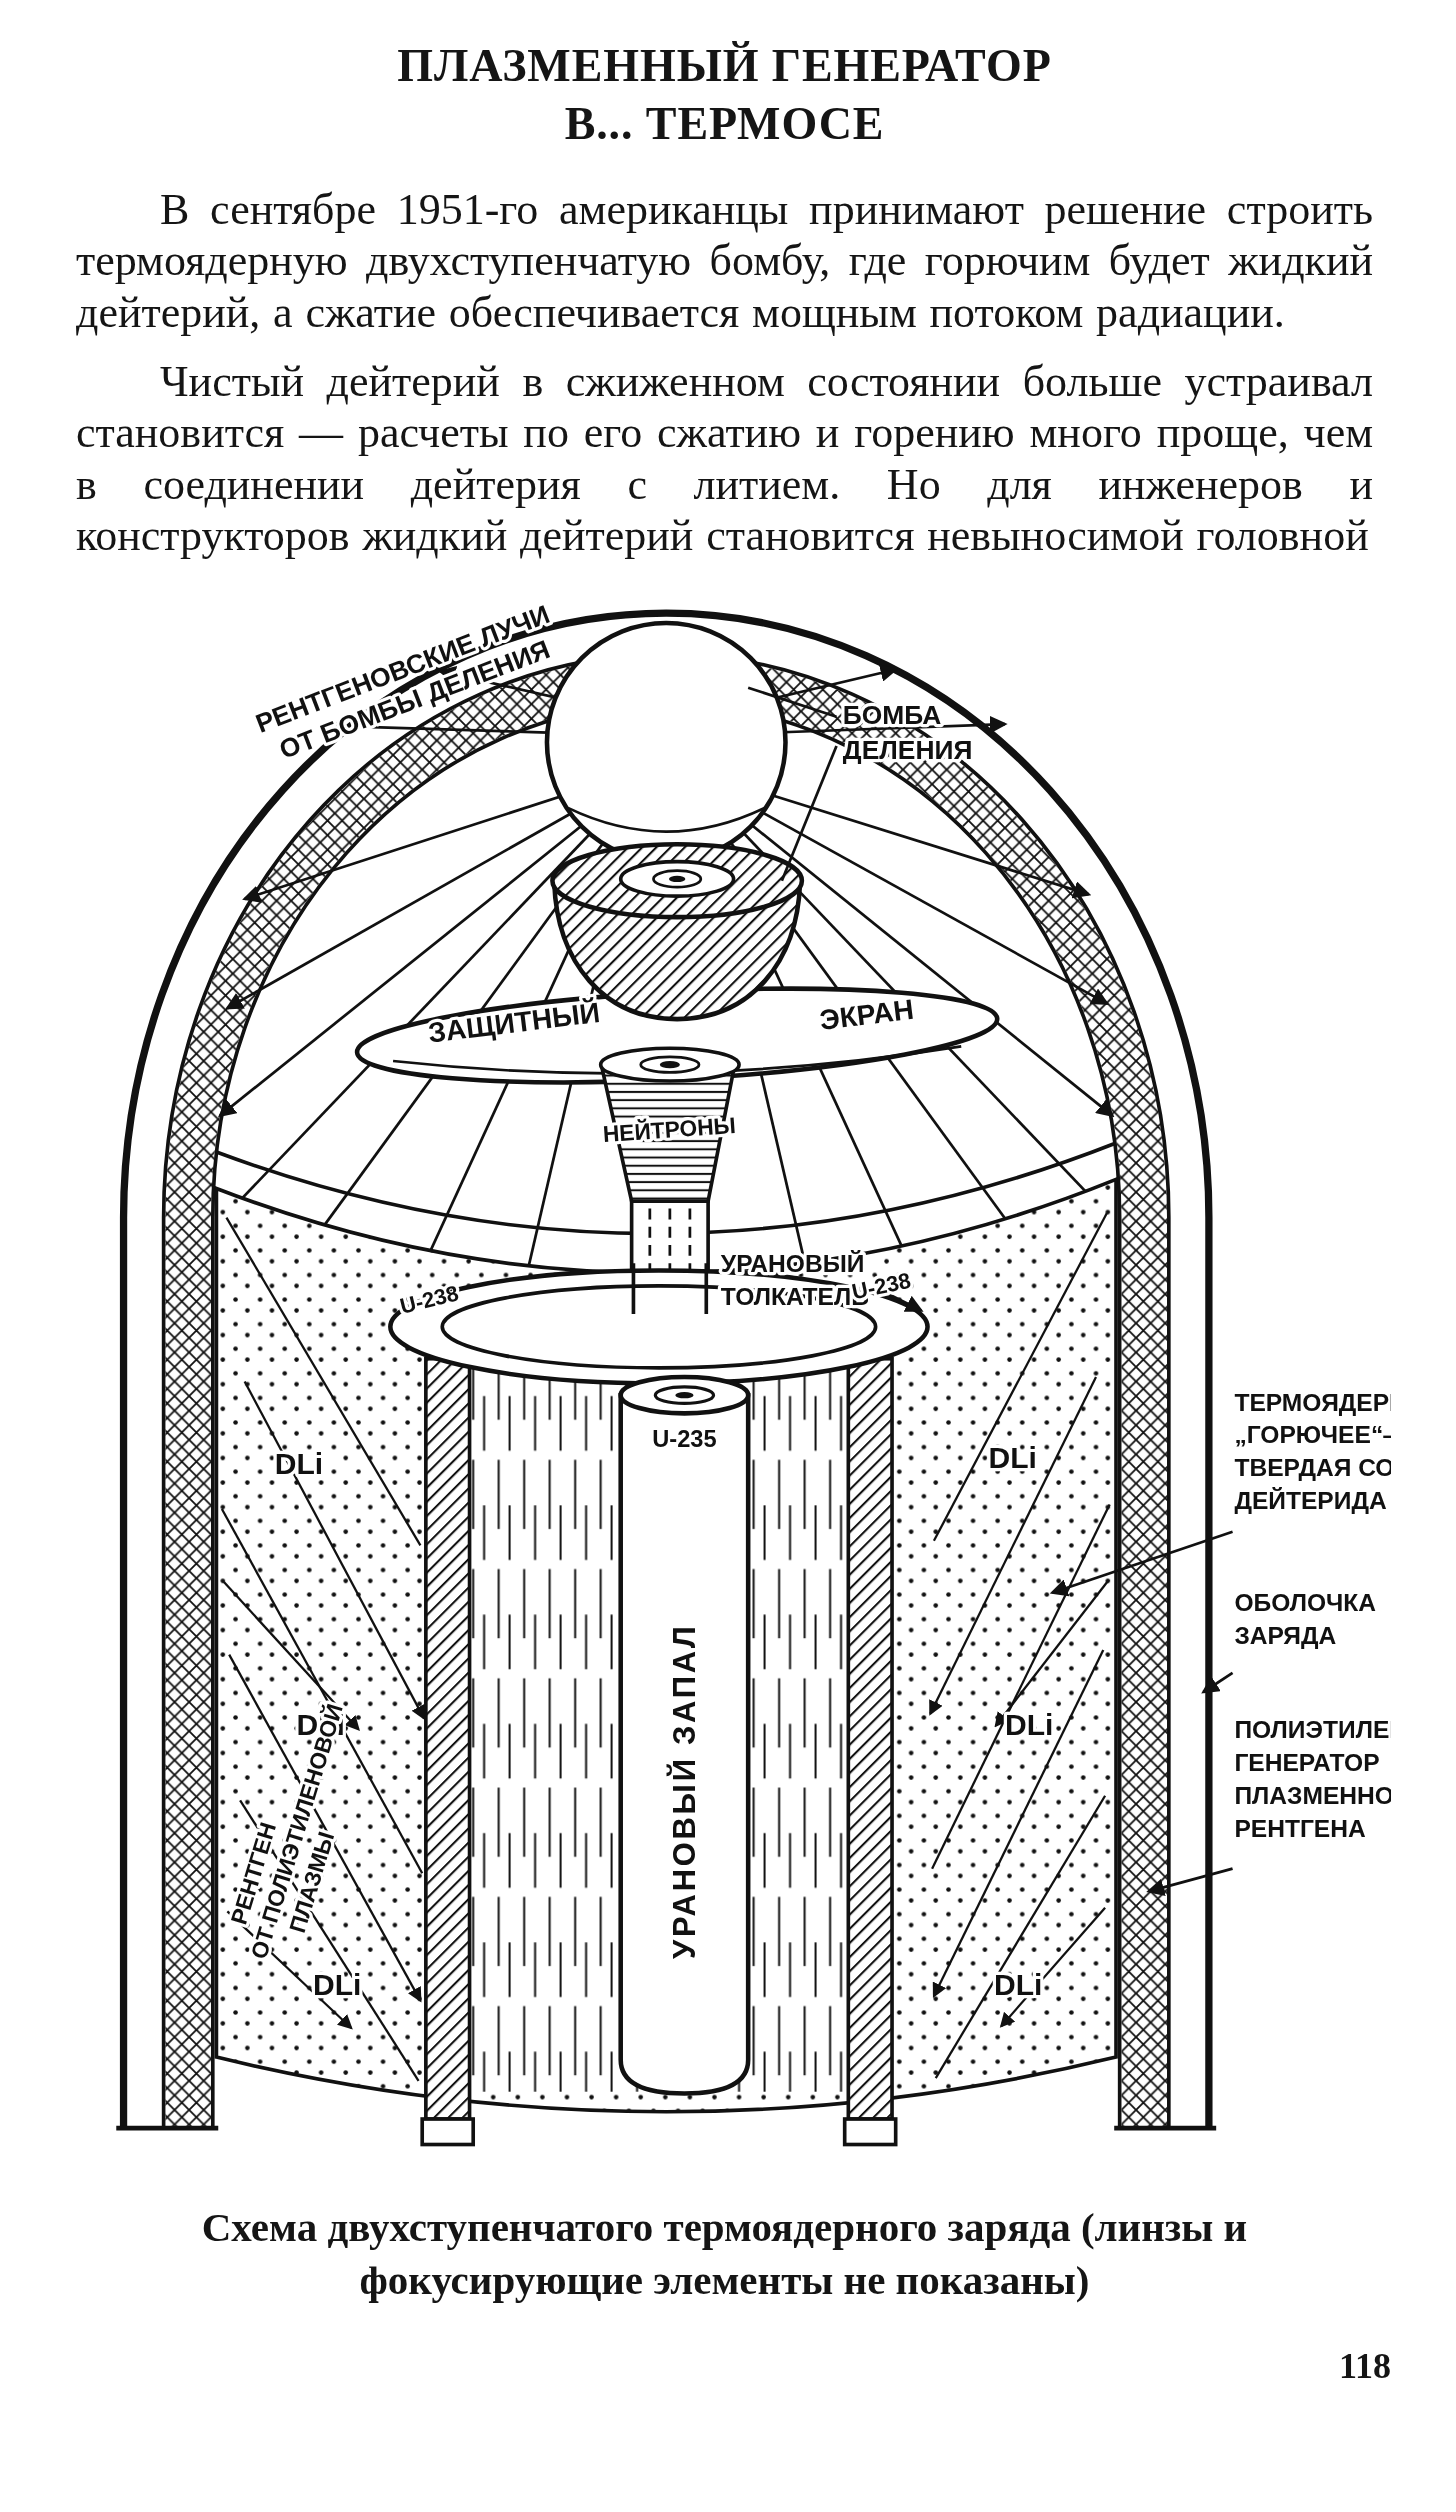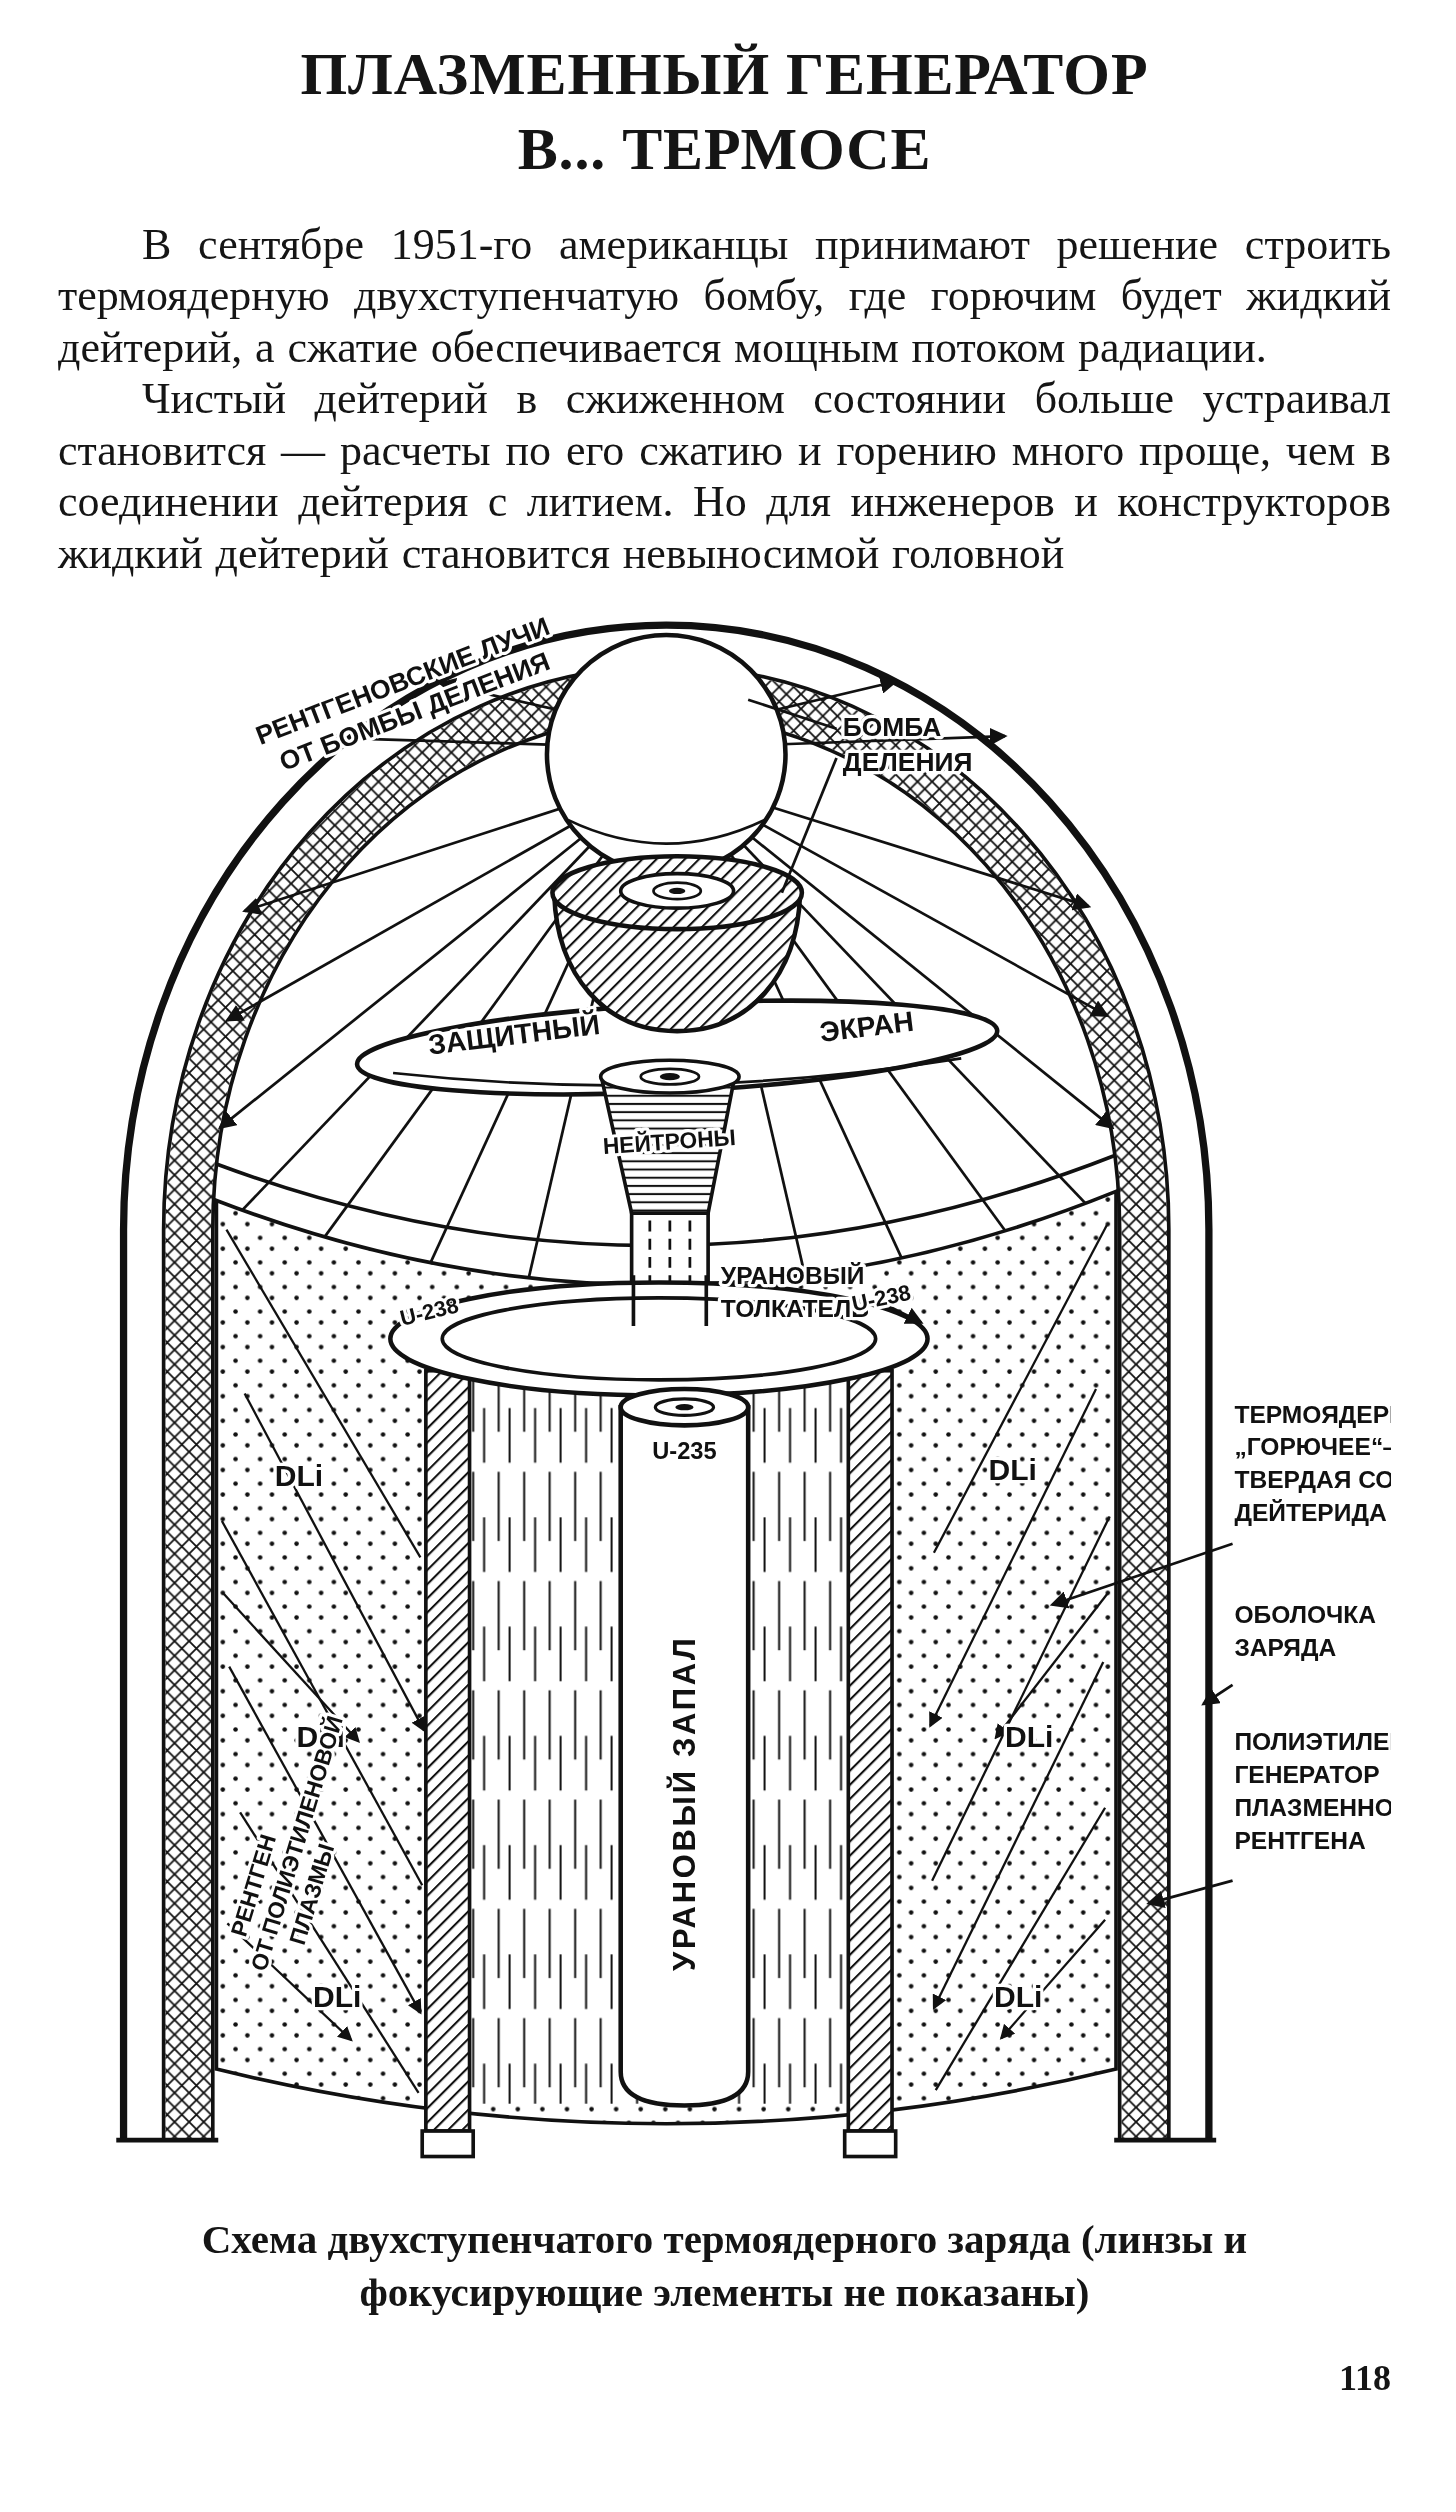--- a/index.html
+++ b/index.html
@@ -1,21 +1,21 @@
 <!DOCTYPE html>
 <html style="font-size:14.6px"><head>
 <meta charset="utf-8">
 <style>
   html,body{margin:0;padding:0;background:#f5f5f2;}
   body{width:1457px;height:2512px;background:#ffffff;color:#151515;
        font-family:"Liberation Serif",serif;position:relative;overflow:hidden;}
   .page{padding:24px 66px 0 58px;}
-  .title{text-align:center;font-weight:bold;font-size:60px;line-height:1.26;
+  .title{text-align:center;font-weight:bold;font-size:46px;line-height:1.26;
          letter-spacing:0.9px;margin:12.7px 0 31px 0;}
-  .body-text p{font-size:44px;line-height:1.17;text-align:justify;margin:0;
+  .body-text p{font-size:44px;line-height:1.17;text-align:justify;margin:18px;
                text-indent:84px;word-spacing:1.8px;}
   .diagram-wrap{margin-top:12.7px;}
   .caption{font-weight:bold;font-size:41px;line-height:1.3;text-align:center;
            max-width:1275px;margin:18px auto 0 auto;}
   .pagenum{text-align:right;font-size:36px;font-weight:bold;margin-top:38px;}
   .dlbl{font-family:"Liberation Sans",sans-serif;font-weight:700;fill:#111;
         paint-order:stroke;stroke:#fff;stroke-width:7px;stroke-linejoin:round;}
   svg{display:block;}
 </style>
 </head>

